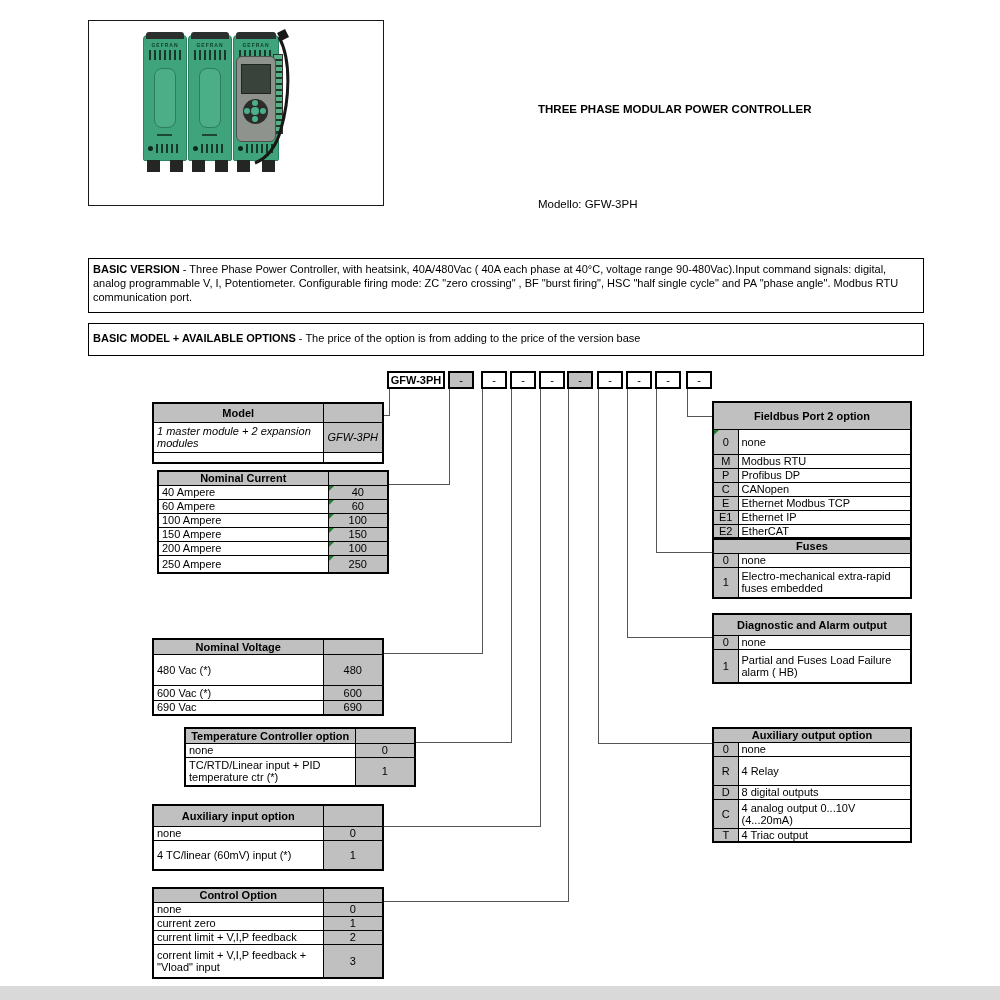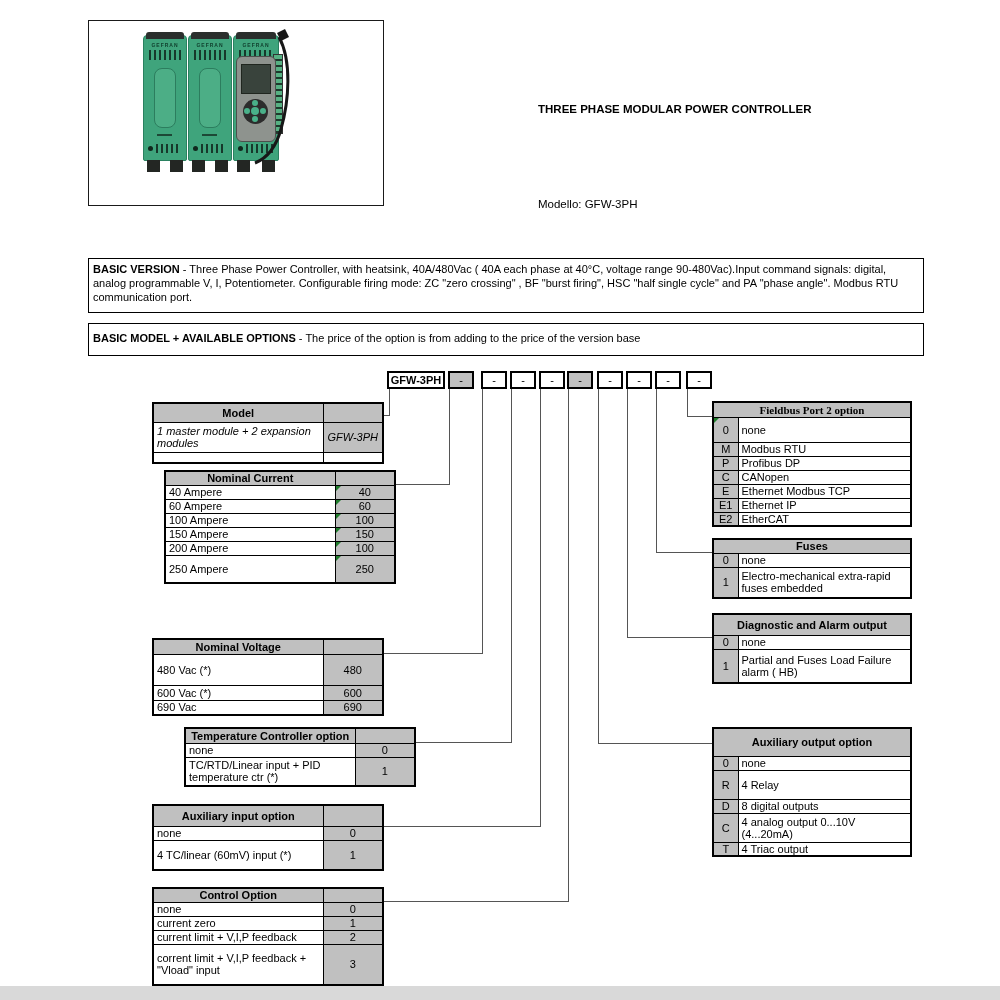--- a/index.html
+++ b/index.html
@@ -169,21 +169,21 @@
           <td>1 master module + 2 expansion modules</td>
           <td class="gray ctr">GFW-3PH</td>
         </tr>
     <tr style="height:11px;">
           <td></td>
           <td class="ctr"></td>
         </tr>
   </tbody>
     </table>
 
-  <table class="opt" style="left:164px; top:470px; width:230px;border-radius:32px;">
+  <table class="opt" style="left:157px; top:470px; width:230px;border-radius:32px;">
     <colgroup>
         <col style="width:170px">
         <col style="width:60px">
       </colgroup>
     <tbody>
         <tr style="height:14px;">
           <td class="ttl">Nominal Current</td>
           <td class="gray"></td>
         </tr>
     <tr style="height:14px;">
@@ -199,21 +199,21 @@
           <td class="gray ctr mk">100</td>
         </tr>
     <tr style="height:14px;">
           <td>150 Ampere</td>
           <td class="gray ctr mk">150</td>
         </tr>
     <tr style="height:14px;">
           <td>200 Ampere</td>
           <td class="gray ctr mk">100</td>
         </tr>
-    <tr style="height:28px;margin-top:24px;">
+    <tr style="height:18px;margin-top:24px;">
           <td>250 Ampere</td>
           <td class="gray ctr mk">250</td>
         </tr>
   </tbody>
     </table>
 
   <table class="opt" style="left:152px; top:638px; width:230px;">
     <colgroup>
         <col style="width:170px">
         <col style="width:60px">
@@ -295,34 +295,34 @@
           <td class="gray ctr">0</td>
         </tr>
     <tr style="height:14px;">
           <td>current zero</td>
           <td class="gray ctr">1</td>
         </tr>
     <tr style="height:14px;">
           <td>current limit +  V,I,P feedback</td>
           <td class="gray ctr">2</td>
         </tr>
-    <tr style="height:41px;padding-left:16px;">
+    <tr style="height:34px;padding-left:16px;">
           <td>corrent limit + V,I,P feedback + "Vload" input</td>
           <td class="gray ctr">3</td>
         </tr>
   </tbody>
     </table>
 
   <table class="opt" style="left:712px; top:401px; width:198px;">
     <colgroup>
         <col style="width:25px">
         <col style="width:173px">
       </colgroup>
     <tbody>
-        <tr style="height:15px;font-family:Liberation Serif, serif;">
+        <tr style="height:27px;">
           <td class="ttl" colspan="2">Fieldbus Port 2 option</td>
         </tr>
     <tr style="height:25px;">
           <td class="gray ctr mk">0</td>
           <td>none</td>
         </tr>
     <tr style="height:14px;">
           <td class="gray ctr">M</td>
           <td>Modbus RTU</td>
         </tr>
@@ -388,21 +388,21 @@
         </tr>
   </tbody>
     </table>
 
   <table class="opt" style="left:712px; top:727px; width:198px;">
     <colgroup>
         <col style="width:25px">
         <col style="width:173px">
       </colgroup>
     <tbody>
-        <tr style="height:28px;">
+        <tr style="height:14px;">
           <td class="ttl" colspan="2">Auxiliary output option</td>
         </tr>
     <tr style="height:14px;">
           <td class="gray ctr">0</td>
           <td>none</td>
         </tr>
     <tr style="height:29px;">
           <td class="gray ctr">R</td>
           <td>4 Relay</td>
         </tr>

